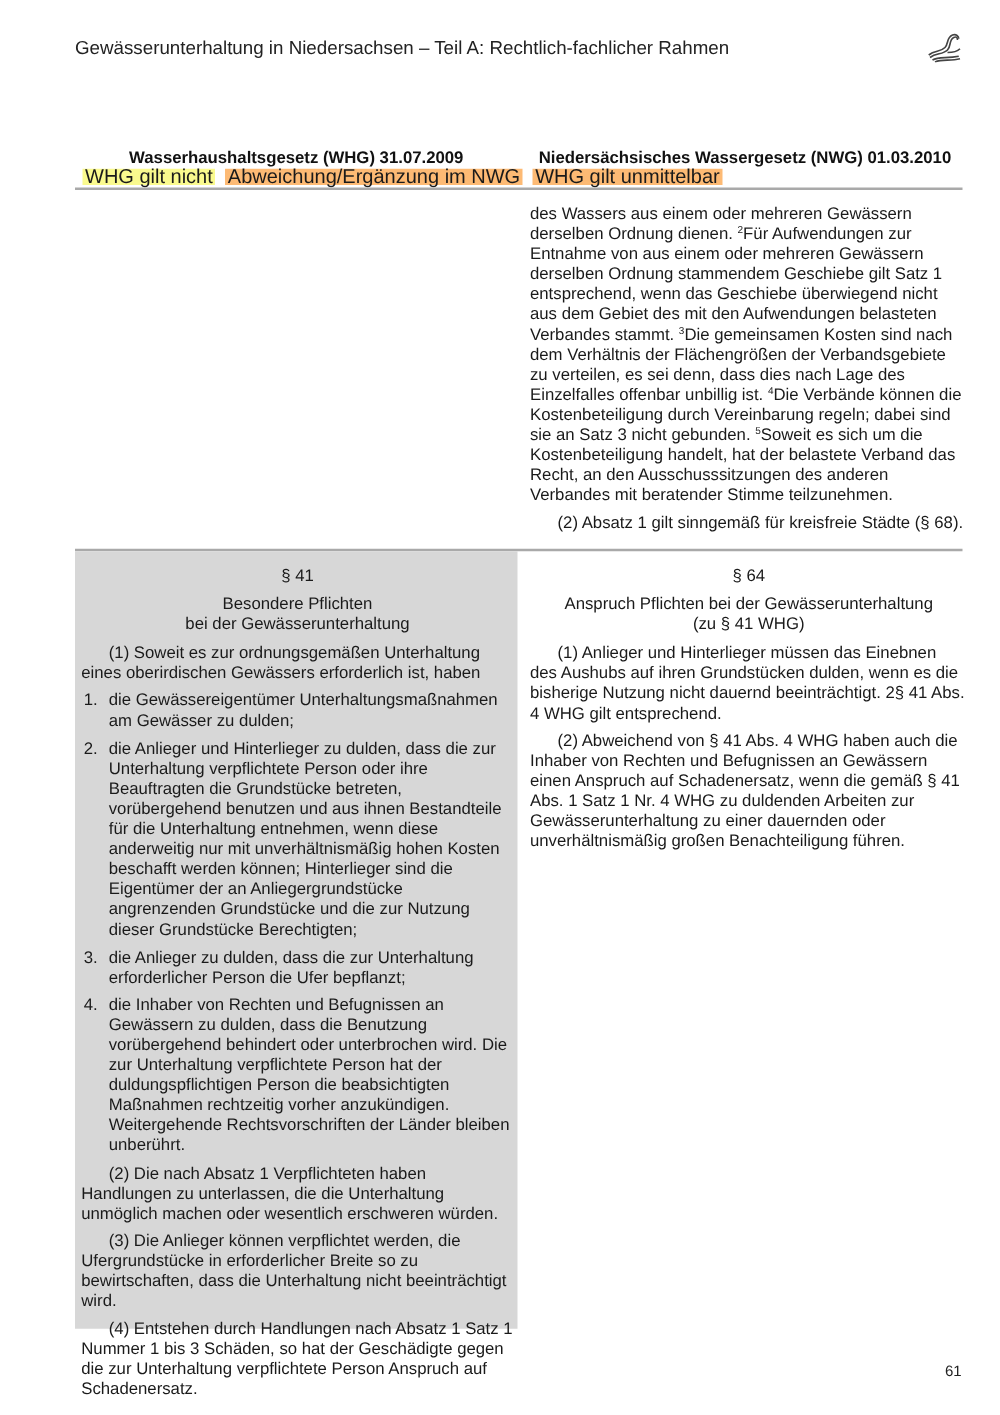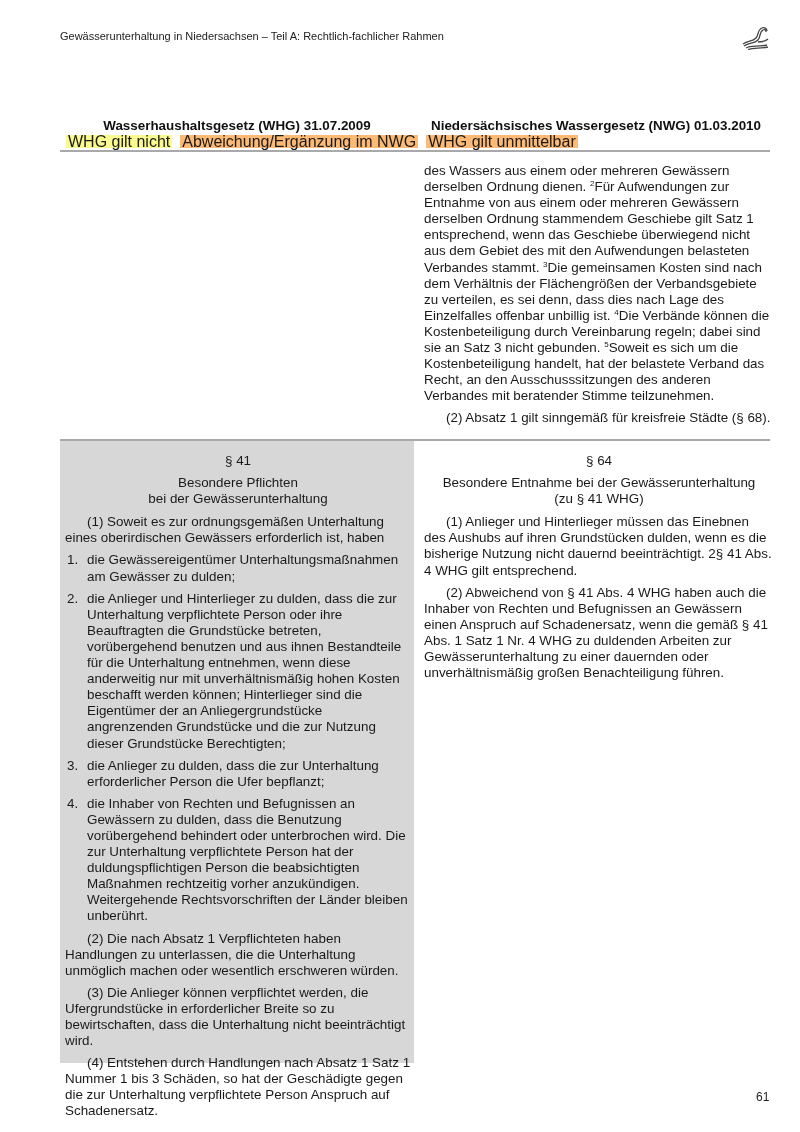--- a/index.html
+++ b/index.html
@@ -1,21 +1,21 @@
 <!DOCTYPE html>
 <html><head>
   <meta charset="utf-8">
   <style>
     html, body { margin: 0; padding: 0; background: #ffffff; }
     body {
       width: 800px; height: 1132px; position: relative; overflow: hidden;
       font-family: "Liberation Sans", sans-serif; color: #1a1a1a;
     }
     .page-header {
-      position: absolute; left: 60px; top: 30px; font-size: 11px; color: #222;
+      position: absolute; left: 60px; top: 30px; font-size: 15px; color: #222;
     }
     .logo { position: absolute; left: 740px; top: 24px; width: 30px; height: 26px; }
 
     .col-head { position: absolute; top: 118px; font-weight: bold; font-size: 13.4px; color: #111; }
     .col-head.left { left: 60px; width: 354px; text-align: center; }
     .col-head.right { left: 420px; width: 352px; text-align: center; }
 
     .legend { position: absolute; left: 66px; top: 135px; font-size: 16px; display: flex; gap: 8px; }
     .legend span { padding: 0 2px; line-height: 13px; }
     .lg-yellow { background: #fafa8e; }
@@ -98,20 +98,20 @@
     <li><span class="num">4.</span><span>die Inhaber von Rechten und Befugnissen an Gewässern zu dulden, dass die Benutzung vorübergehend behindert oder unterbrochen wird. Die zur Unterhaltung verpflichtete Person hat der duldungspflichtigen Person die beabsichtigten Maßnahmen rechtzeitig vorher anzukündigen. Weitergehende Rechtsvorschriften der Länder bleiben unberührt.</span></li>
   </ol>
   <p class="para indent">(2) Die nach Absatz 1 Verpflichteten haben Handlungen zu unterlassen, die die Unterhaltung unmöglich machen oder wesentlich erschweren würden.</p>
   <p class="para indent">(3) Die Anlieger können verpflichtet werden, die Ufergrundstücke in erforderlicher Breite so zu bewirtschaften, dass die Unterhaltung nicht beeinträchtigt wird.</p>
   <p class="para indent">(4) Entstehen durch Handlungen nach Absatz 1 Satz 1 Nummer 1 bis 3 Schäden, so hat der Geschädigte gegen die zur Unterhaltung verpflichtete Person Anspruch auf Schadenersatz.</p>
 </div>
 
 <div class="section-inner right-inner text">
   <div class="sec-num">§ 64</div>
   <div class="sec-title">
-    <div>Besondere Entnahme bei der Gewässerunterhaltung</div>
+    <div>Anspruch Pflichten bei der Gewässerunterhaltung</div>
     <div>(zu § 41 WHG)</div>
   </div>
   <p class="para indent">(1) Anlieger und Hinterlieger müssen das Einebnen des Aushubs auf ihren Grundstücken dulden, wenn es die bisherige Nutzung nicht dauernd beeinträchtigt. 2§ 41 Abs. 4 WHG gilt entsprechend.</p>
   <p class="para indent">(2) Abweichend von § 41 Abs. 4 WHG haben auch die Inhaber von Rechten und Befugnissen an Gewässern einen Anspruch auf Schadenersatz, wenn die gemäß § 41 Abs. 1 Satz 1 Nr. 4 WHG zu duldenden Arbeiten zur Gewässerunterhaltung zu einer dauernden oder unverhältnismäßig großen Benachteiligung führen.</p>
 </div>
 
 <div class="page-number">61</div>
 
 </body></html>

